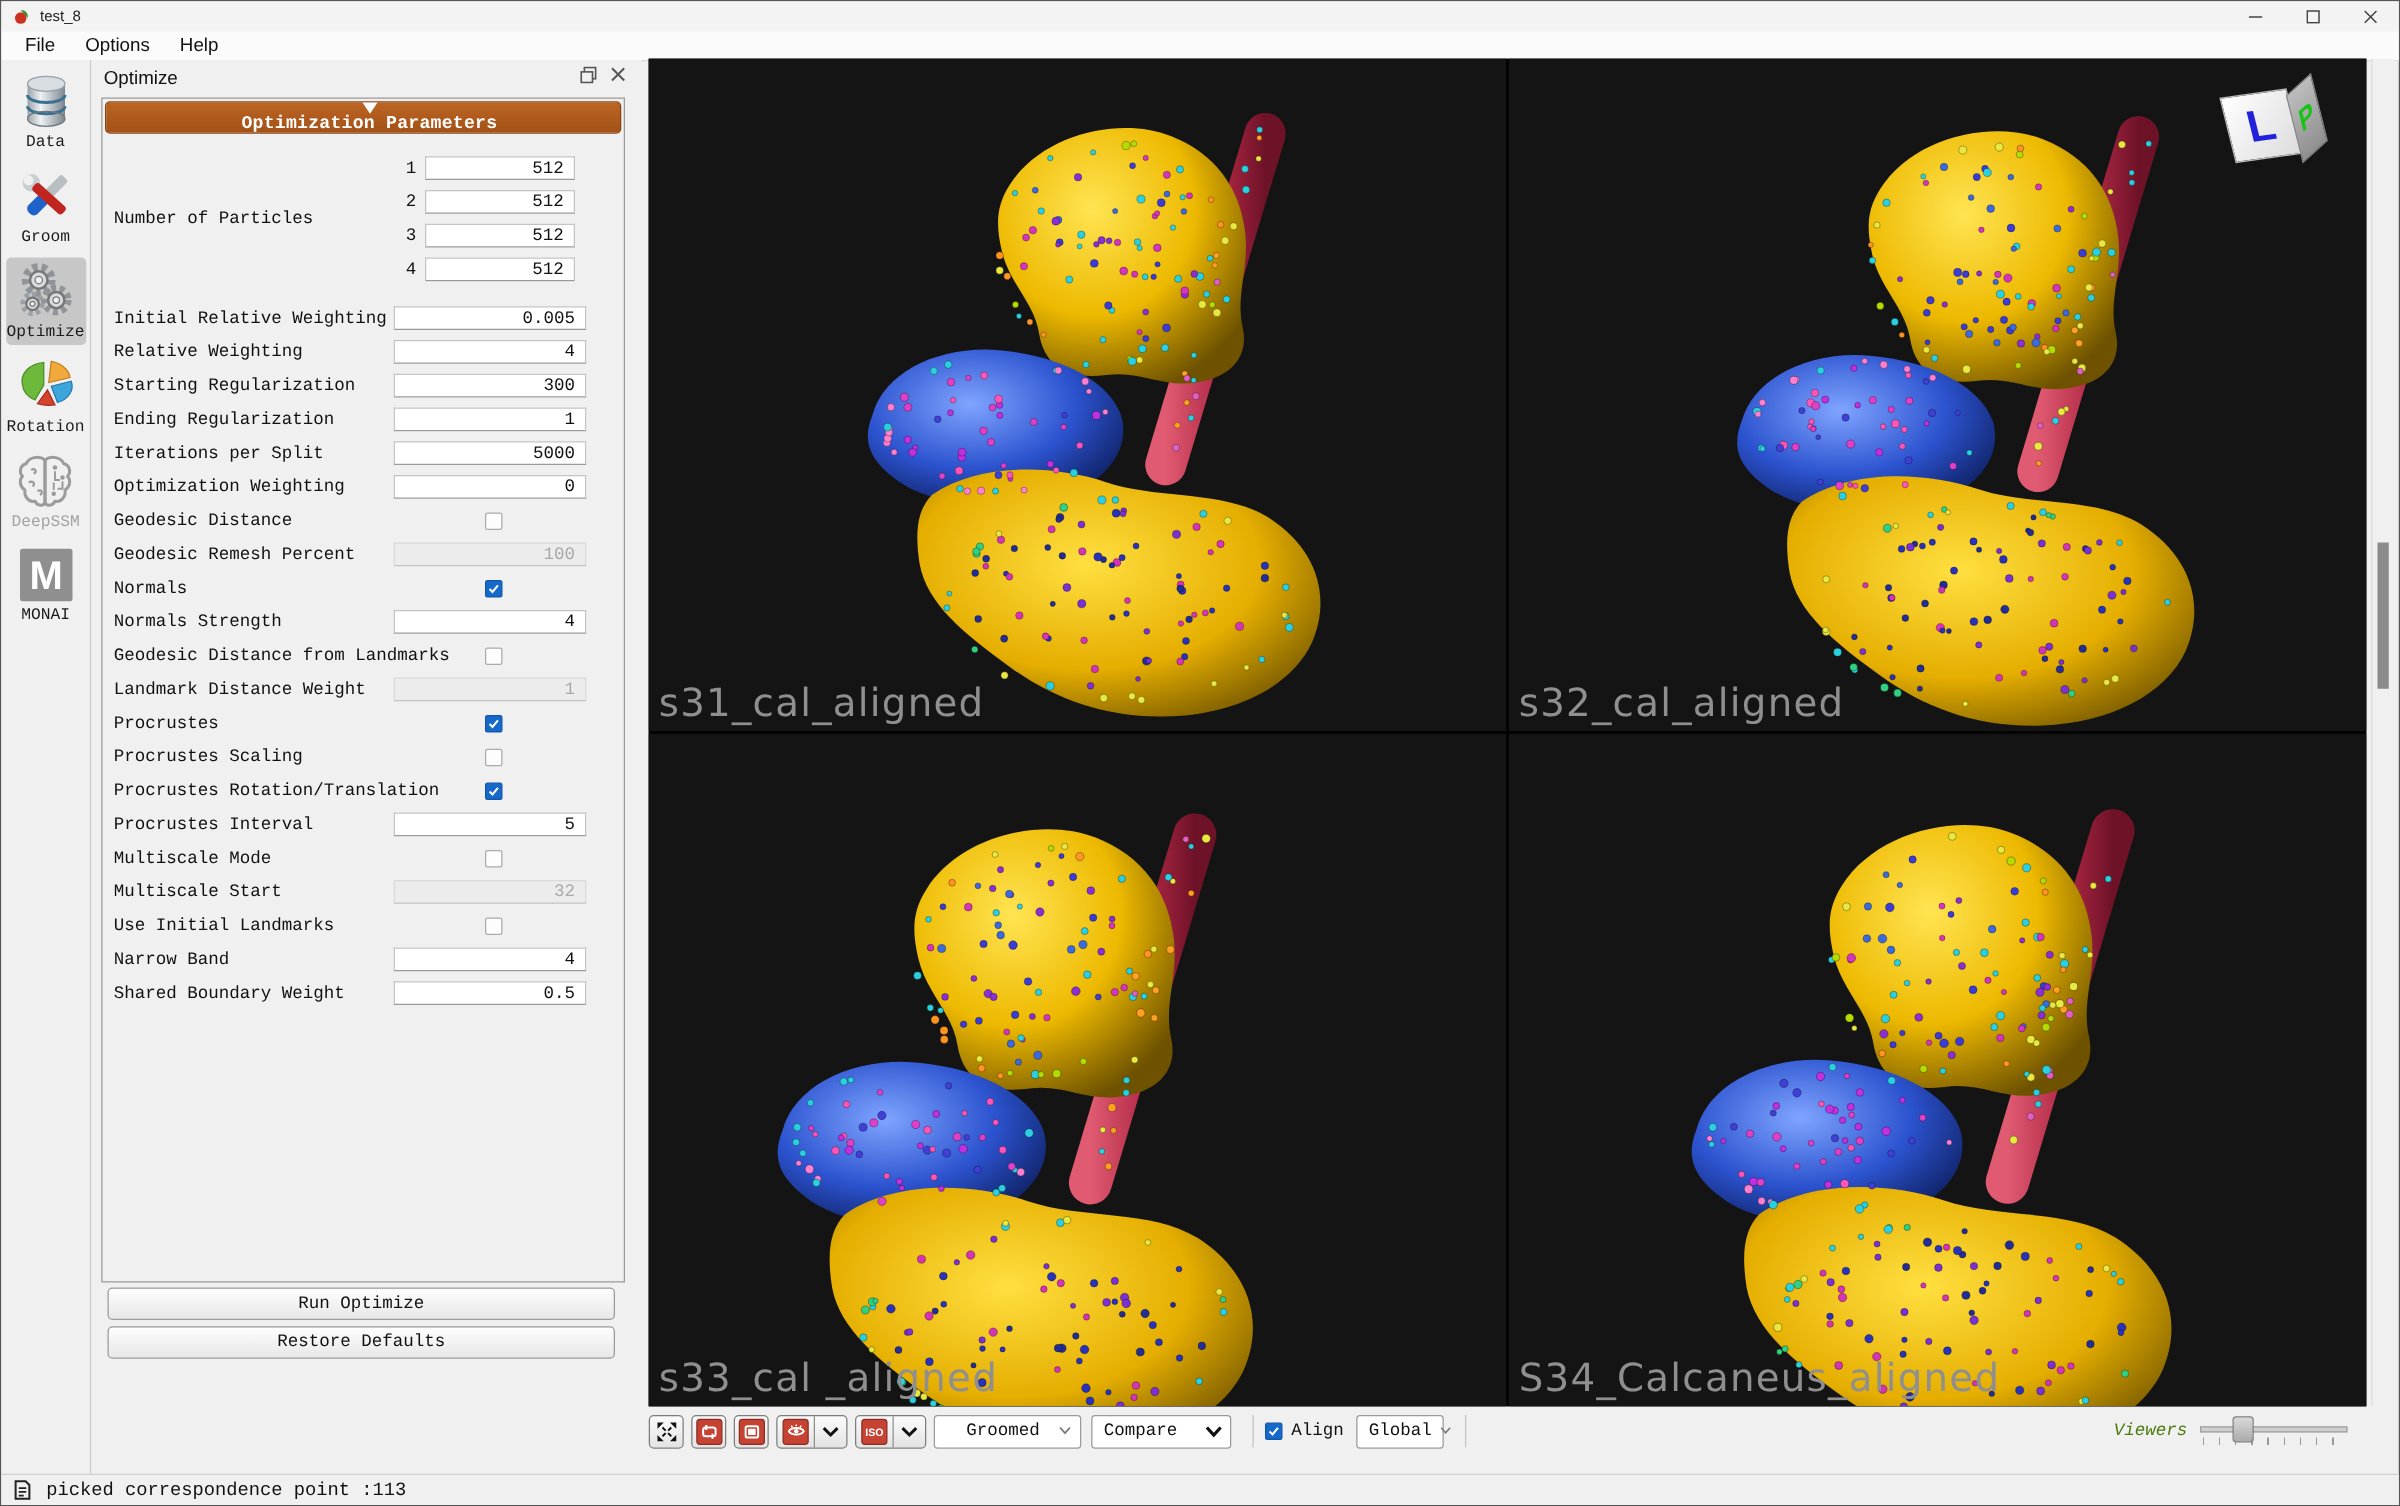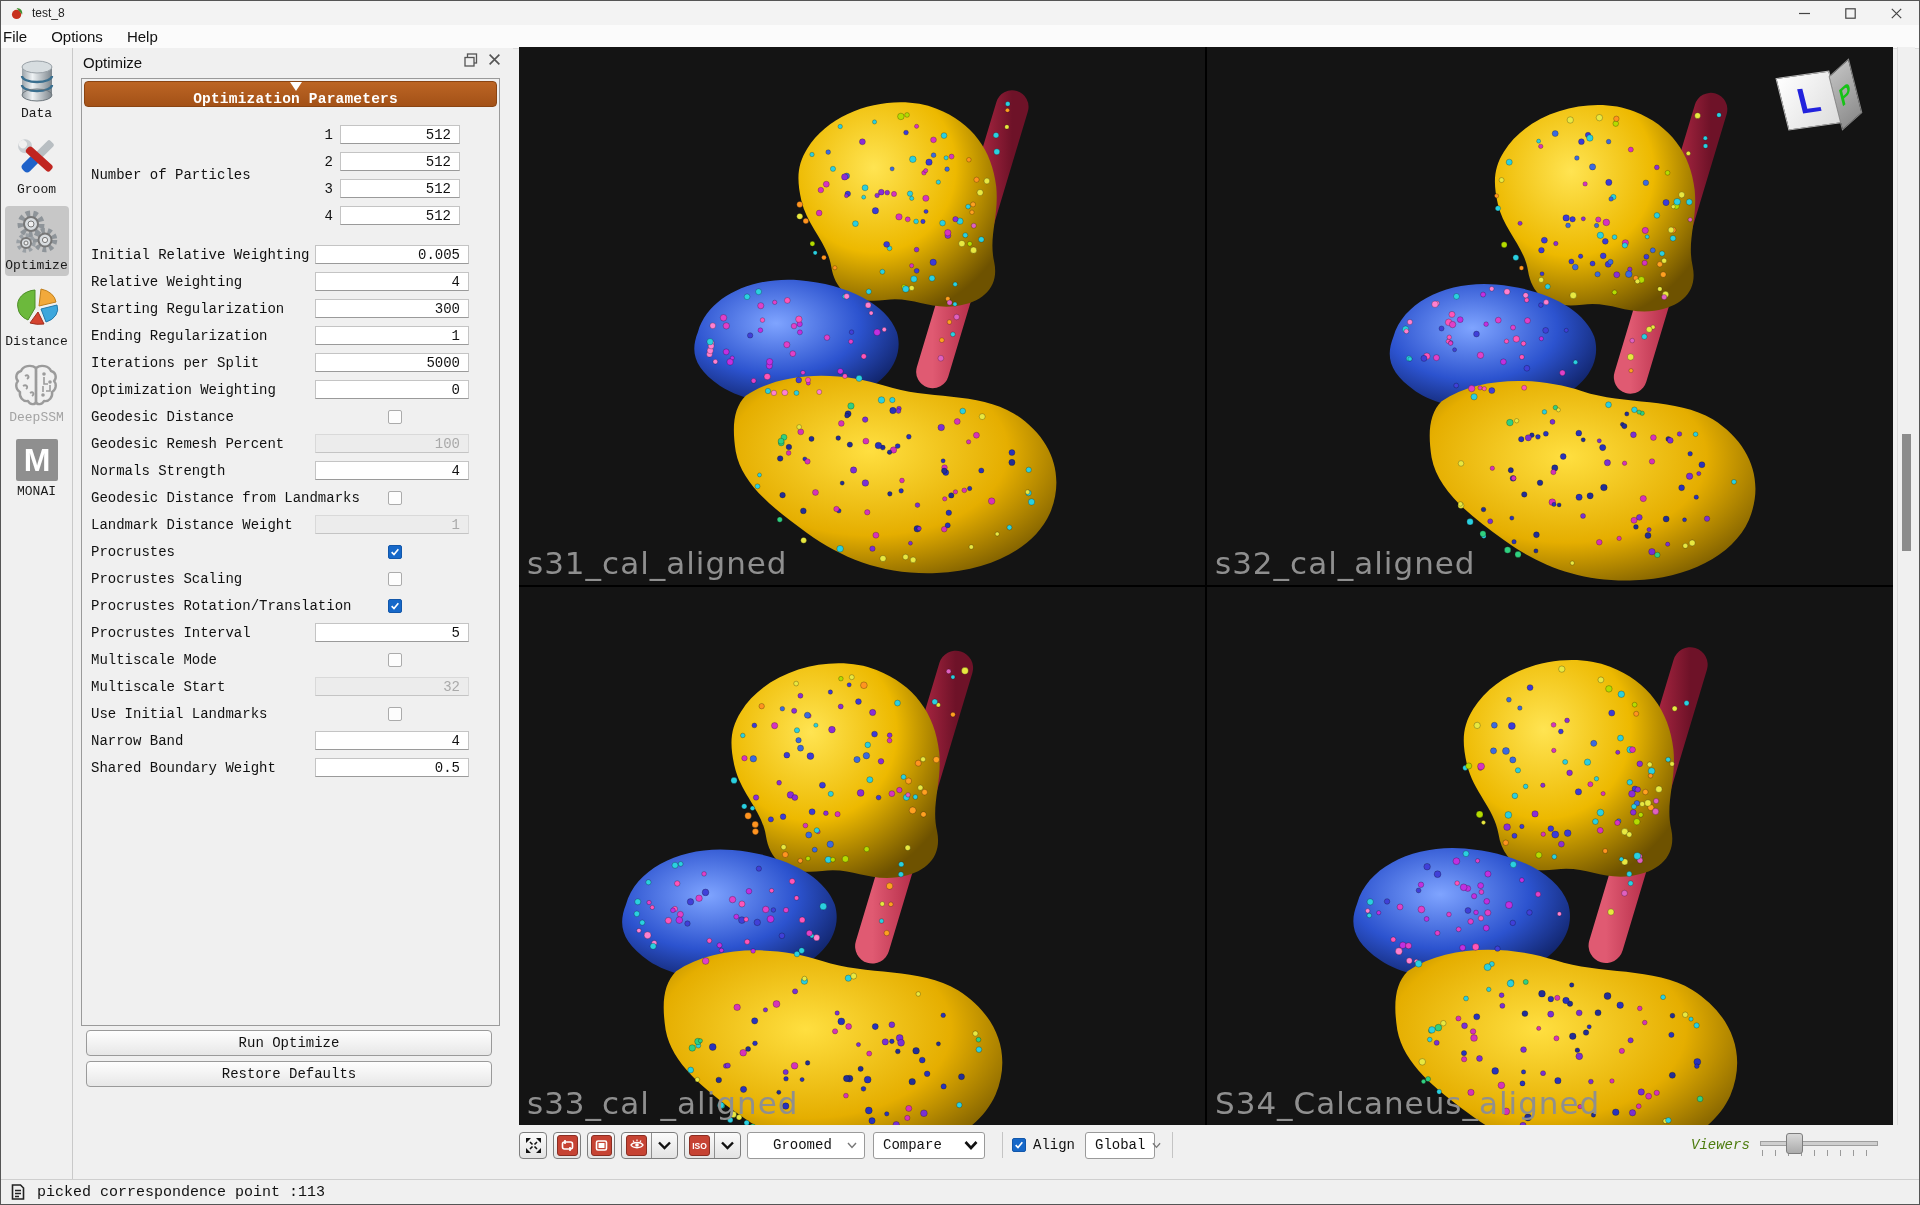--- a/index.html
+++ b/index.html
@@ -7,21 +7,21 @@
   .root{position:relative;width:1920px;height:1205px;background:#f0f0f0;overflow:hidden;border:1px solid #555;box-sizing:border-box;}
   
   .titlebar{position:absolute;left:0;top:0;width:1920px;height:24px;background:#f3f3f3;border-bottom:1px solid #e3e3e3;display:flex;align-items:center;}
   .titlebar .appicon{margin-left:10px;width:13px;height:13px;}
   .titlebar .title{margin-left:8px;font-size:12px;color:#222;}
   .wbtn{width:46px;height:24px;display:flex;align-items:center;justify-content:center;color:#444;}
   .wbtn svg{display:block;}
   
   .menubar{position:absolute;left:0;top:24px;width:1920px;height:23px;background:#fbfbfb;border-bottom:1px solid #dcdcdc;display:flex;align-items:center;}
   .menuitem{padding:0 12px;font-size:15px;color:#111;height:23px;line-height:23px;}
-  .menuitem:first-child{padding-left:2px;}
+  .menuitem:first-child{padding-left:19px;}
   
   .sidebar{position:absolute;left:0;top:47px;width:71px;bottom:24px;background:#f0f0f0;border-right:1px solid #c9c9c9;}
   .sb-item{width:64px;margin:6px auto 0 auto;display:flex;flex-direction:column;align-items:center;padding:4px 0 3px 0;border-radius:4px;}
   .sb-item.selected{background:#c7c7c7;}
   .sb-label{font-family:"Liberation Mono",monospace;font-size:13px;color:#1a1a1a;margin-top:2px;white-space:nowrap;}
   .sb-item.disabled .sb-label{color:#a3a3a3;}
   
   .panel{position:absolute;left:72px;top:47px;width:440px;bottom:24px;background:#f0f0f0;}
   .panel-titlebar{position:absolute;left:0;top:0;width:100%;height:28px;display:flex;align-items:center;}
   .panel-title{font-size:15px;color:#111;padding-left:10px;}
@@ -204,21 +204,21 @@
       </svg>
       <span class="sb-label">Optimize</span>
     </div>
     <div class="sb-item">
       <svg width="46" height="46" viewBox="0 0 46 46">
         <path d="M21 22 L21 4 A19 15 0 0 0 4 22 A19 15 0 0 0 14 34 Z" fill="#6cb93c" stroke="#4c8d26"></path>
         <path d="M25 20 L27 3 A20 15 0 0 1 42 16 Z" fill="#f2a93b" stroke="#c07f1c"></path>
         <path d="M27 23 L43 19 A18 14 0 0 1 32 36 Z" fill="#3da7dd" stroke="#2279ab"></path>
         <path d="M16 37 A20 12 0 0 0 30 38 L24 26 Z" fill="#d5432f" stroke="#9e2c1c"></path>
       </svg>
-      <span class="sb-label">Distance</span>
+      <span class="sb-label">Rotation</span>
     </div>
     <div class="sb-item disabled">
       <svg width="48" height="46" viewBox="0 0 48 46">
         <path d="M23 6 C18 2 10 4 8 9 C3 10 2 16 5 19 C2 22 3 28 7 30 C6 35 10 40 15 39 C17 43 22 43 23 40 Z" fill="none" stroke="#9b9b9b" stroke-width="2.4" stroke-linejoin="round"></path>
         <path d="M23 6 C28 2 36 4 38 9 C43 10 44 16 41 19 C44 22 43 28 39 30 C40 35 36 40 31 39 C29 43 24 43 23 40 Z" fill="none" stroke="#9b9b9b" stroke-width="2.4" stroke-linejoin="round"></path>
         <path d="M12 14 C15 12 17 15 14 17 M10 24 C13 22 16 25 13 27 M17 31 C20 29 22 32 19 34" stroke="#9b9b9b" stroke-width="1.8" fill="none"></path>
         <circle cx="31" cy="12" r="1.8" fill="#9b9b9b"></circle>
           <circle cx="37" cy="20" r="1.8" fill="#9b9b9b"></circle>
           <circle cx="30" cy="33" r="1.8" fill="#9b9b9b"></circle>
         <path d="M31 15 L31 22 L35 22 M37 23 L37 29 L33 29 M30 24 L30 30" stroke="#9b9b9b" stroke-width="1.6" fill="none"></path>
@@ -302,20 +302,28 @@
               <span class="plabel">Optimization Weighting</span>
               <input class="pinput wide" value="0" style="">
             </div>
             <div class="prow">
               <span class="plabel">Geodesic Distance</span>
               <div class="cb off"></div>
             </div>
             <div class="prow">
               <span class="plabel">Geodesic Remesh Percent</span>
               <input class="pinput wide dis" disabled="" value="100" style="">
+            </div>
+            <div class="prow">
+              <span class="plabel">Normals</span>
+              <div class="cb on">
+                <svg width="10" height="10" viewBox="0 0 12 12">
+                  <path d="M2 6.2 L4.8 9 L10 2.8" stroke="#fff" stroke-width="2" fill="none"></path>
+                </svg>
+              </div>
             </div>
             <div class="prow">
               <span class="plabel">Normals Strength</span>
               <input class="pinput wide" value="4" style="">
             </div>
             <div class="prow">
               <span class="plabel">Geodesic Distance from Landmarks</span>
               <div class="cb off"></div>
             </div>
             <div class="prow">

